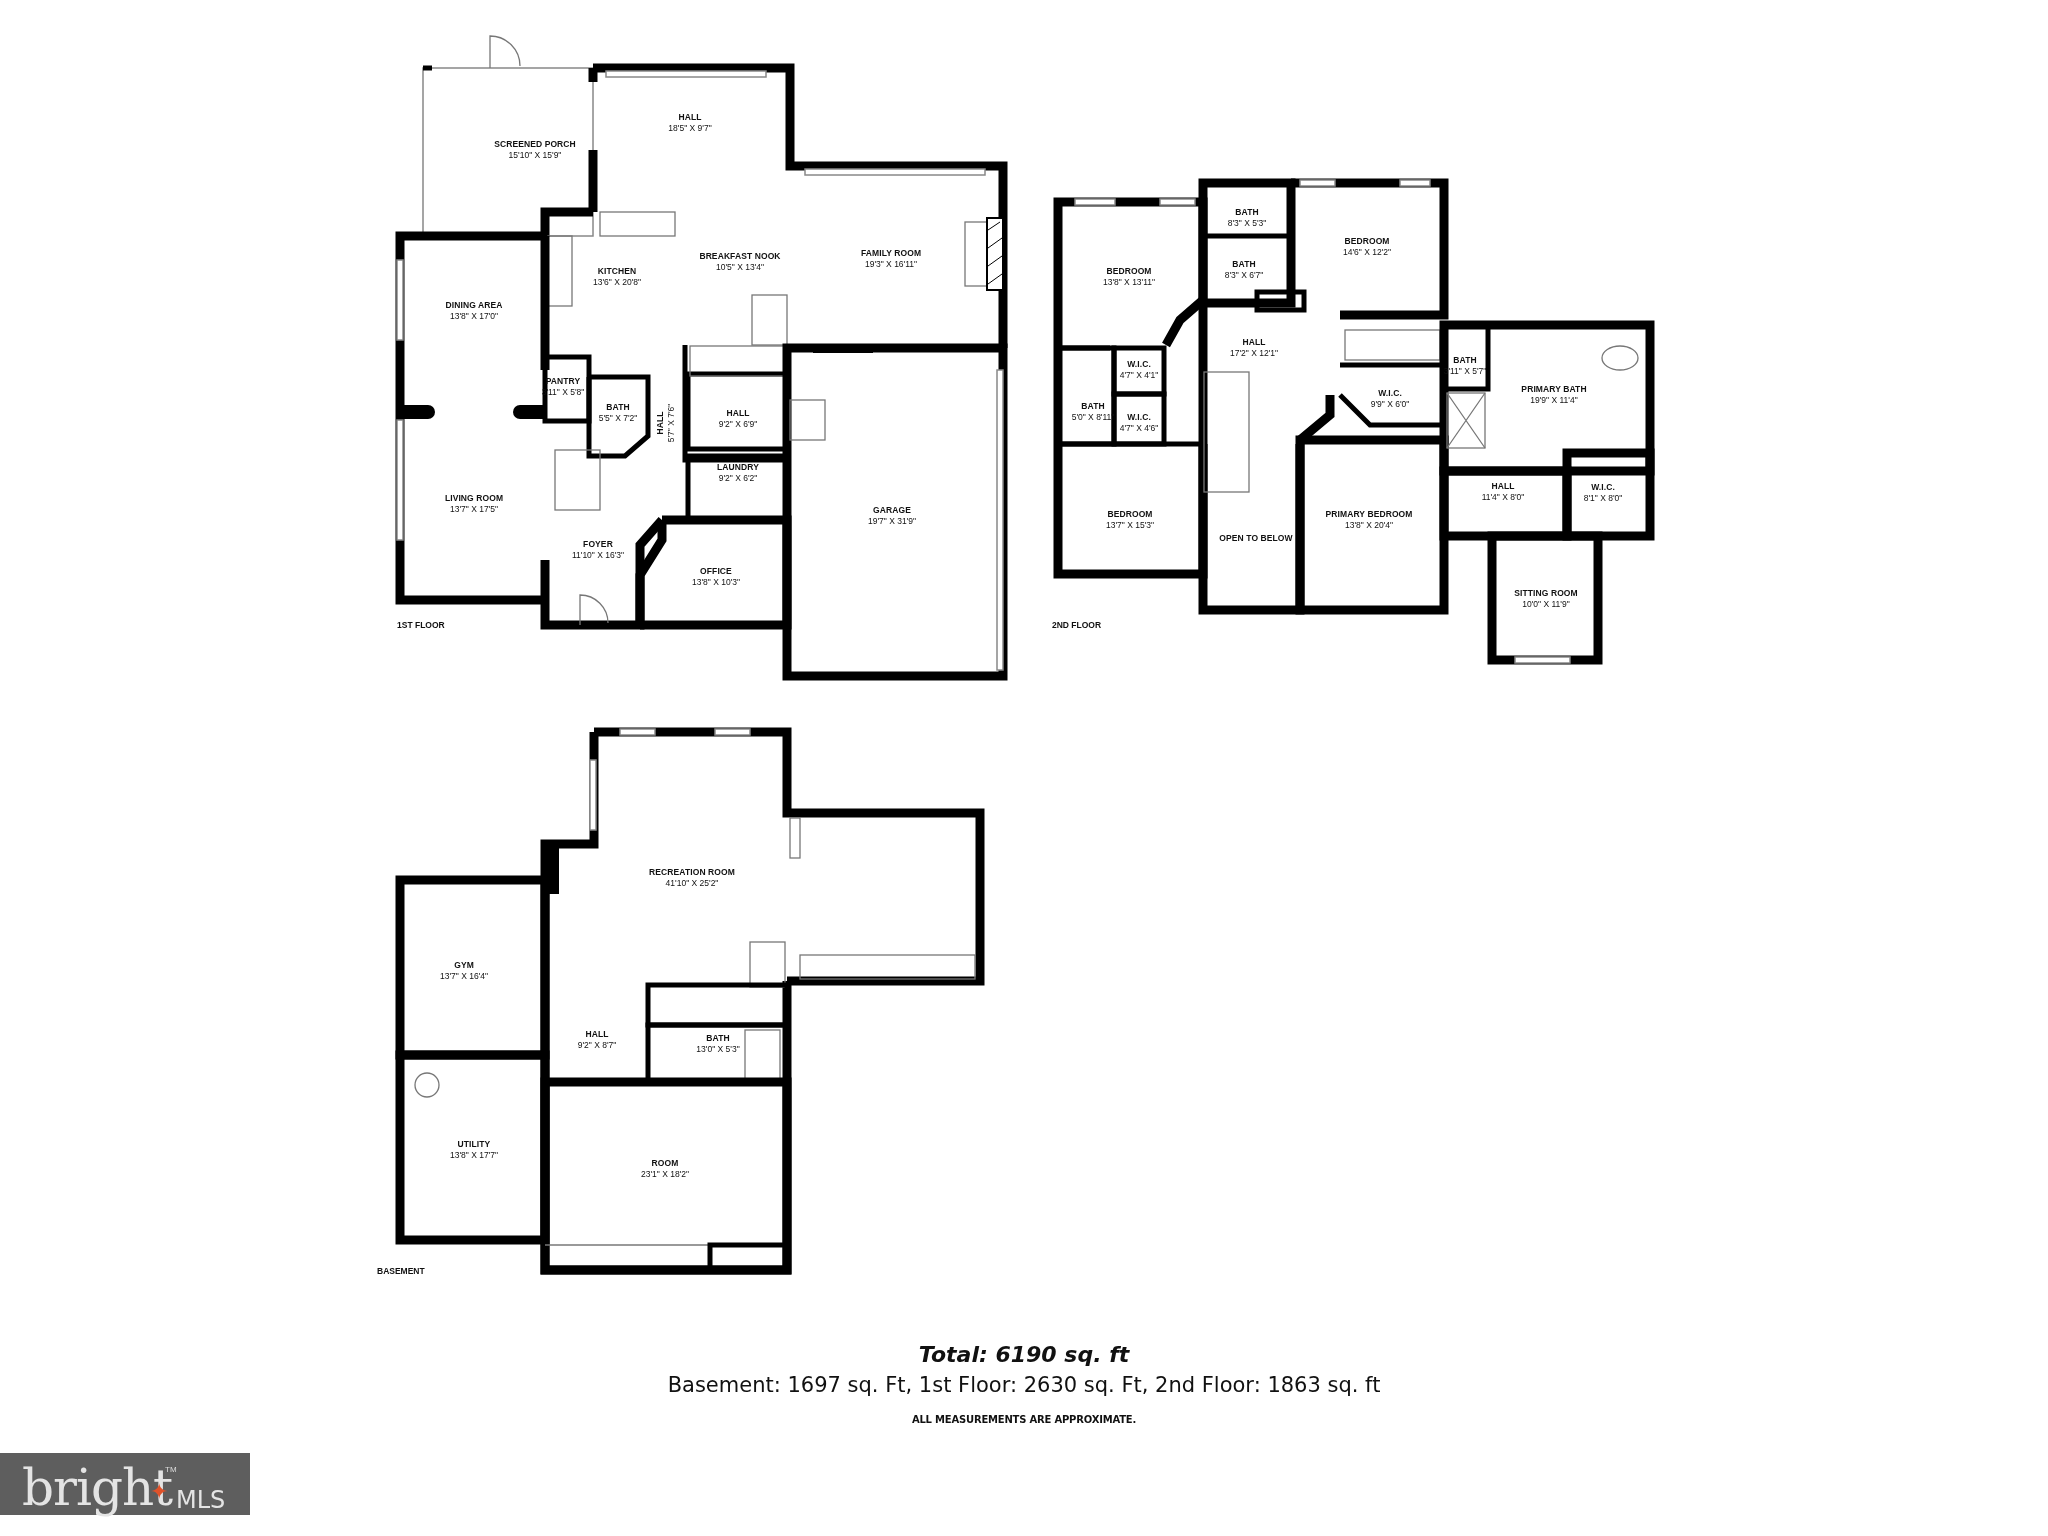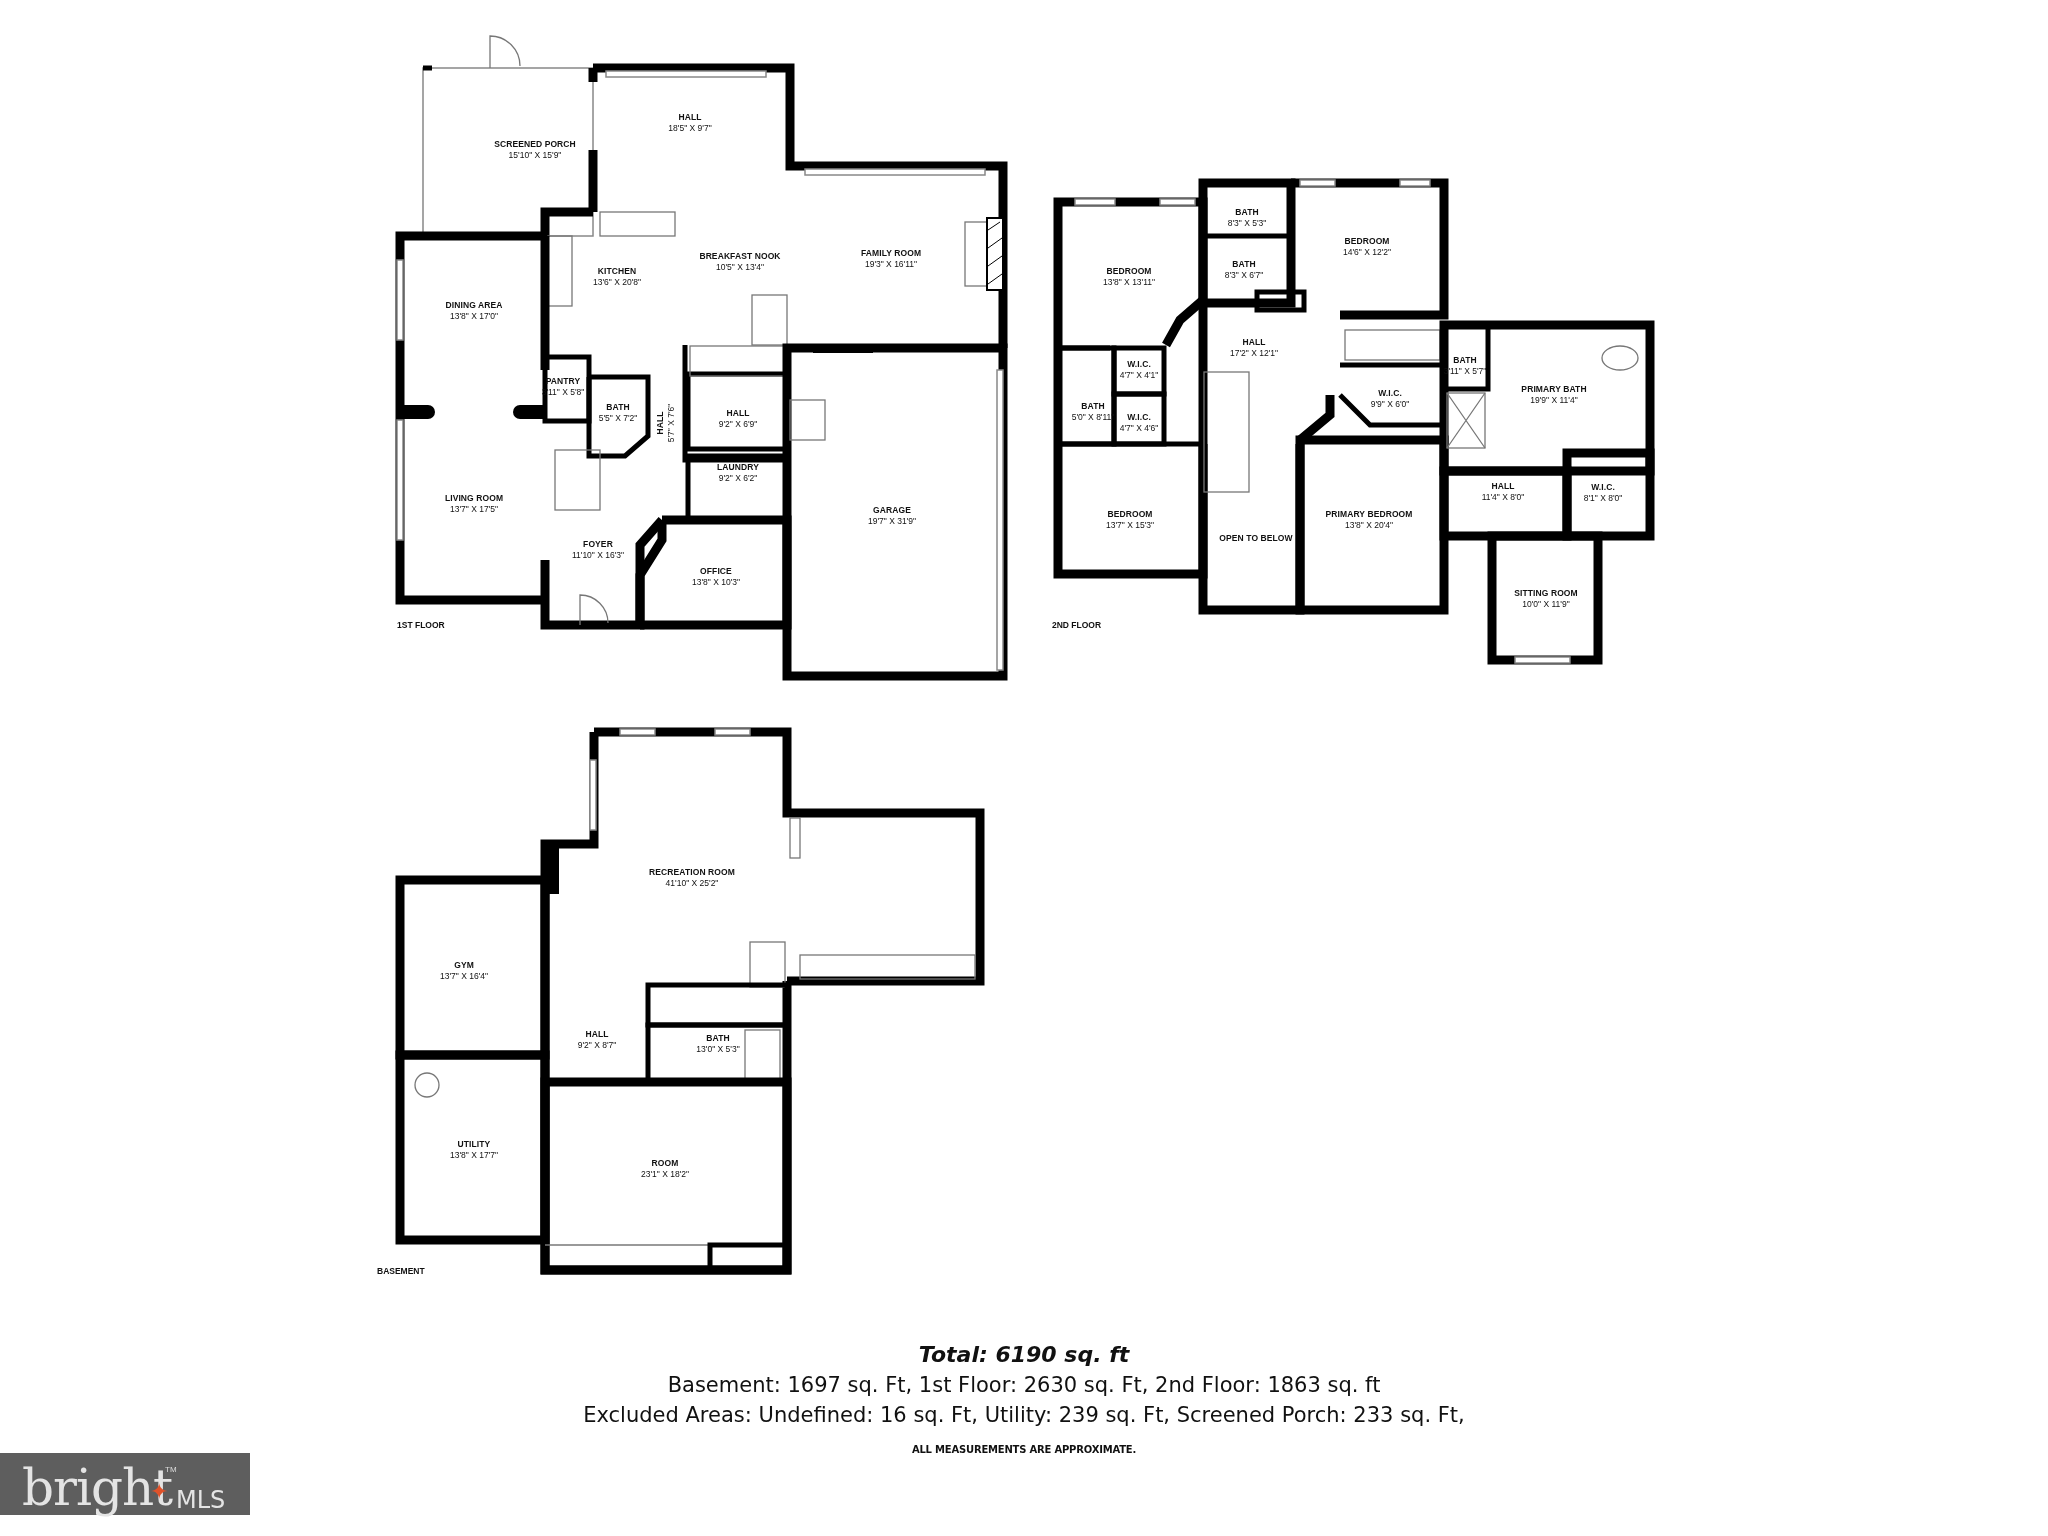--- a/index.html
+++ b/index.html
@@ -300,21 +300,20 @@
     <span class="dim">13'8" X 17'7"</span>
   </div>
 <div class="label" style="left:665px;top:1169px;">
     <span class="nm">ROOM</span>
     <span class="dim">23'1" X 18'2"</span>
   </div>
 
 <div id="summary">
   <div class="total">Total: 6190 sq. ft</div>
   <div class="line">Basement: 1697 sq. Ft, 1st Floor: 2630 sq. Ft, 2nd Floor: 1863 sq. ft</div>
-  <div class="line">Excluded Areas: Undefined: 16 sq. Ft, Utility: 239 sq. Ft, Screened Porch: 233 sq. Ft,</div>
   <div class="note">ALL MEASUREMENTS ARE APPROXIMATE.</div>
 </div>
 
 <div id="logo">
   <span class="word">bright</span>
   <span class="star">✦</span>
   <span class="tm">TM</span>
   <span class="mls">MLS</span>
 </div>
 

